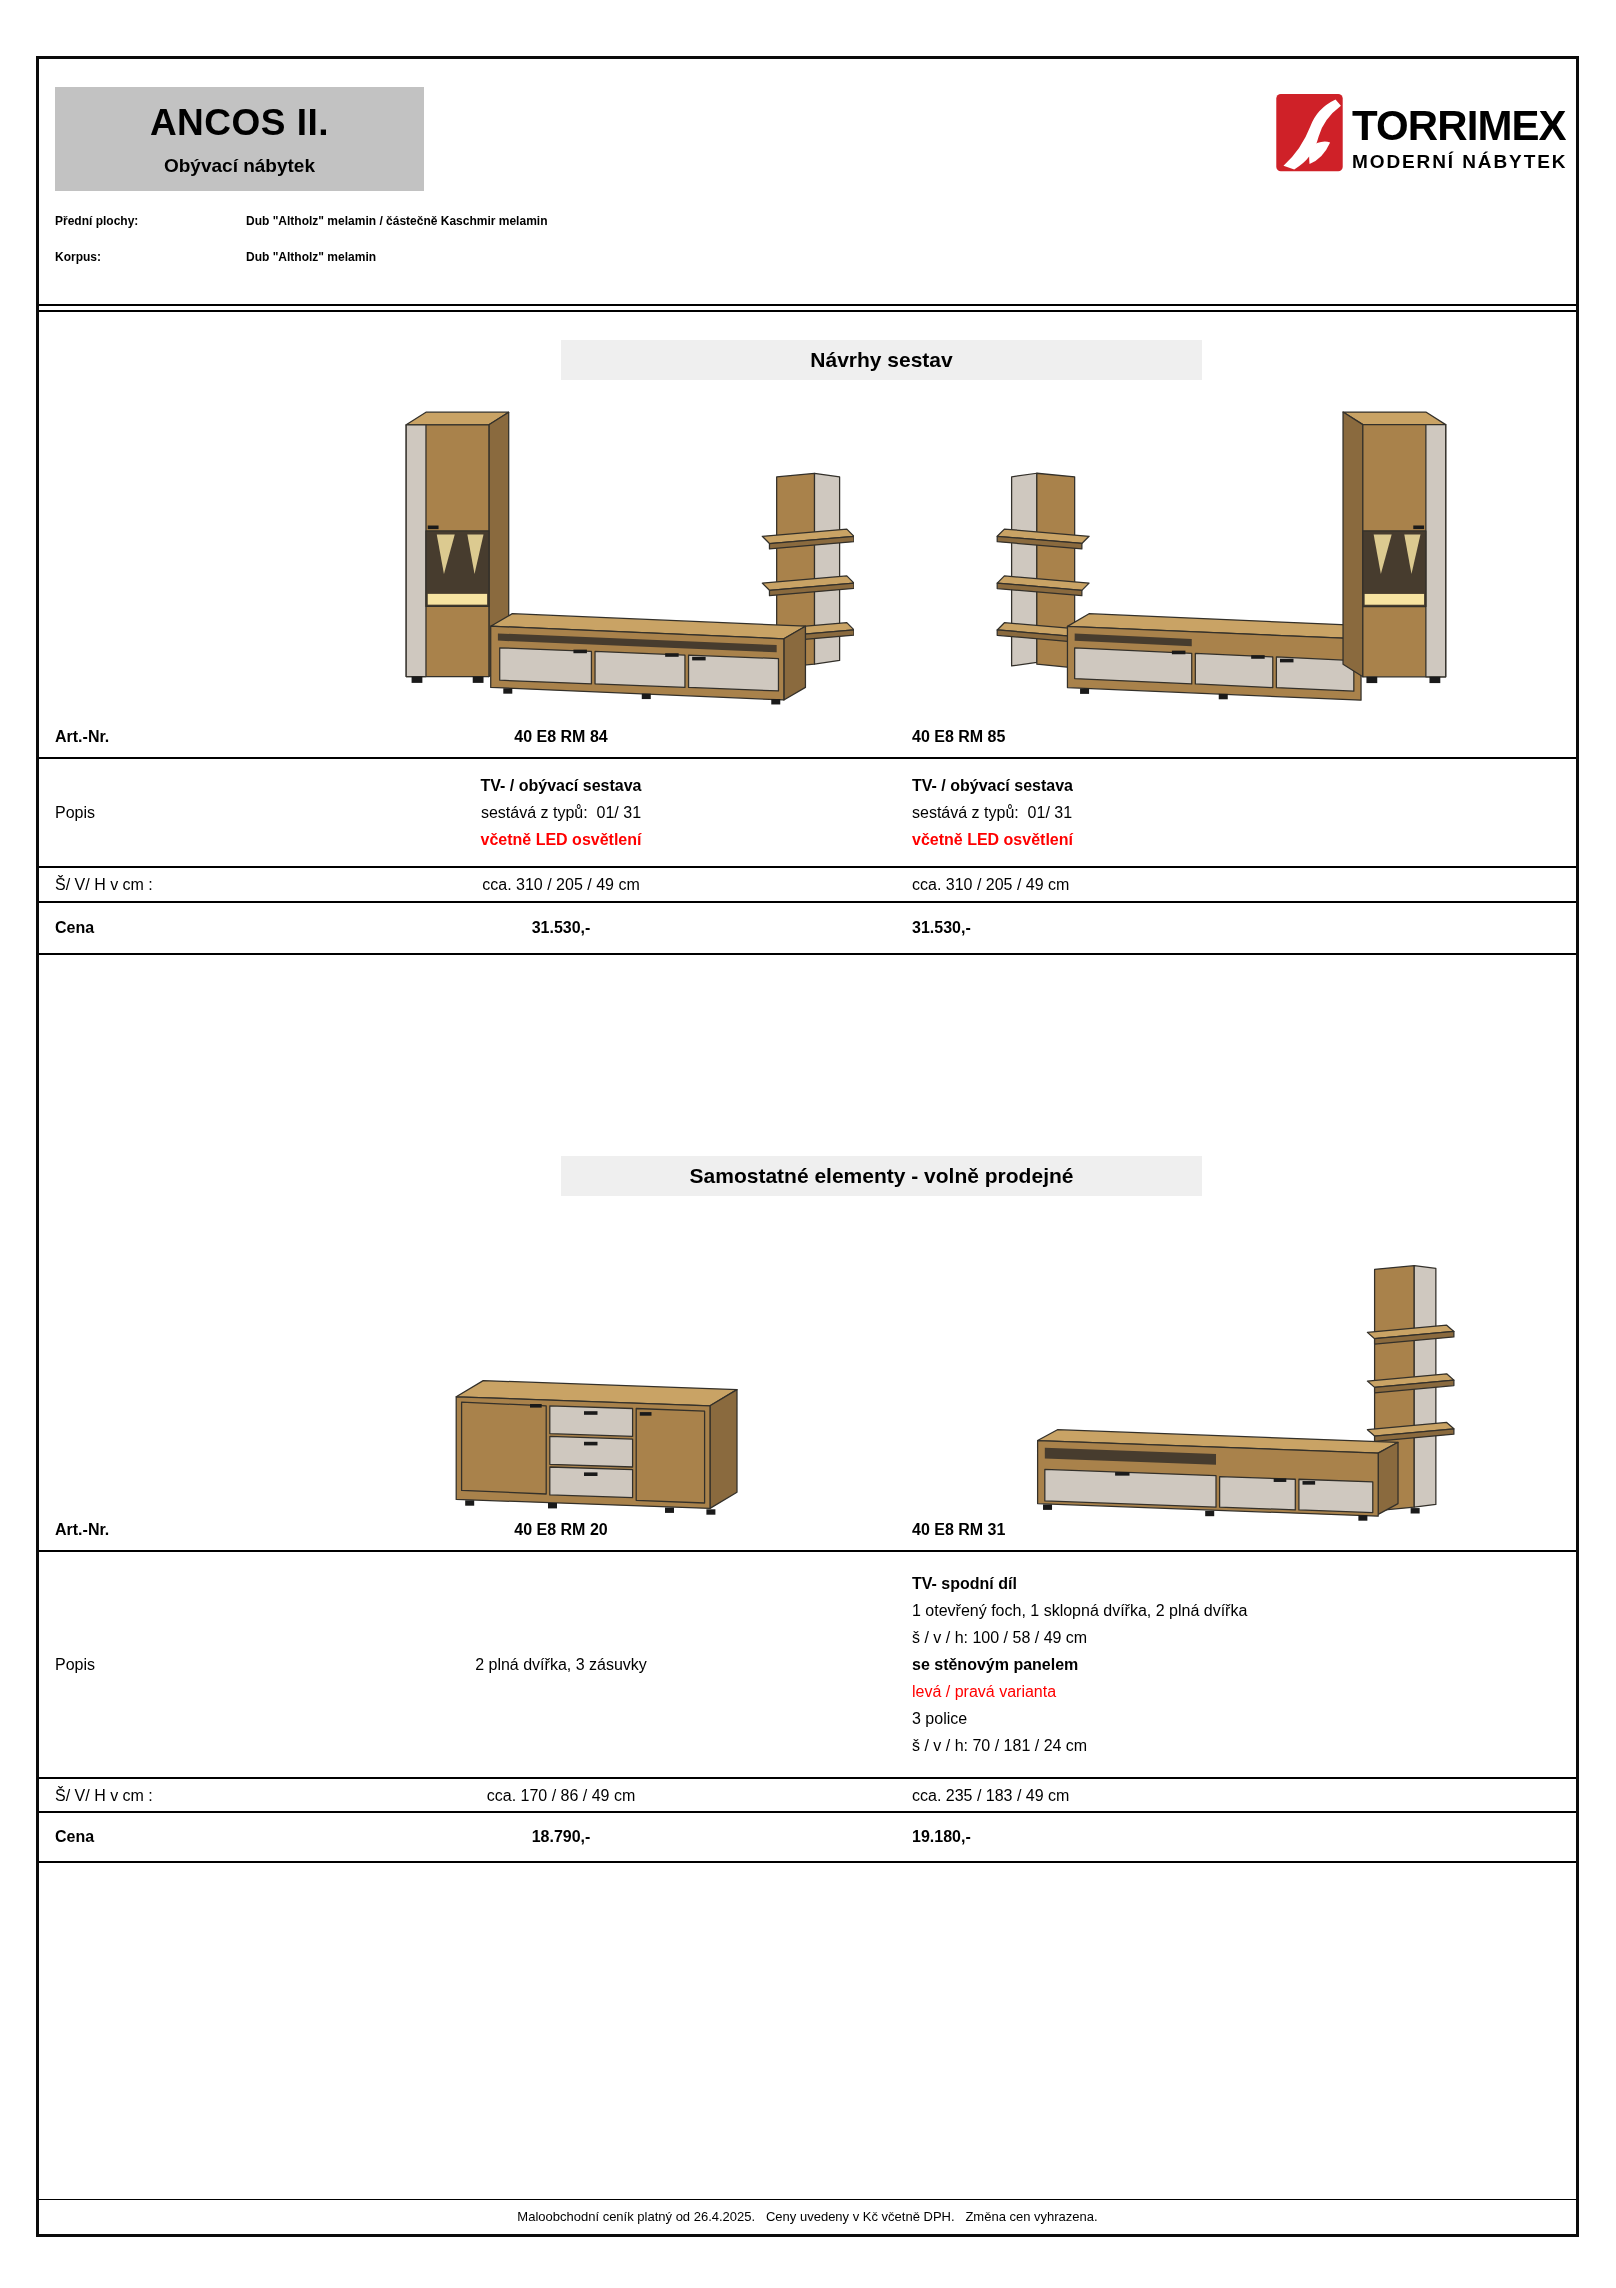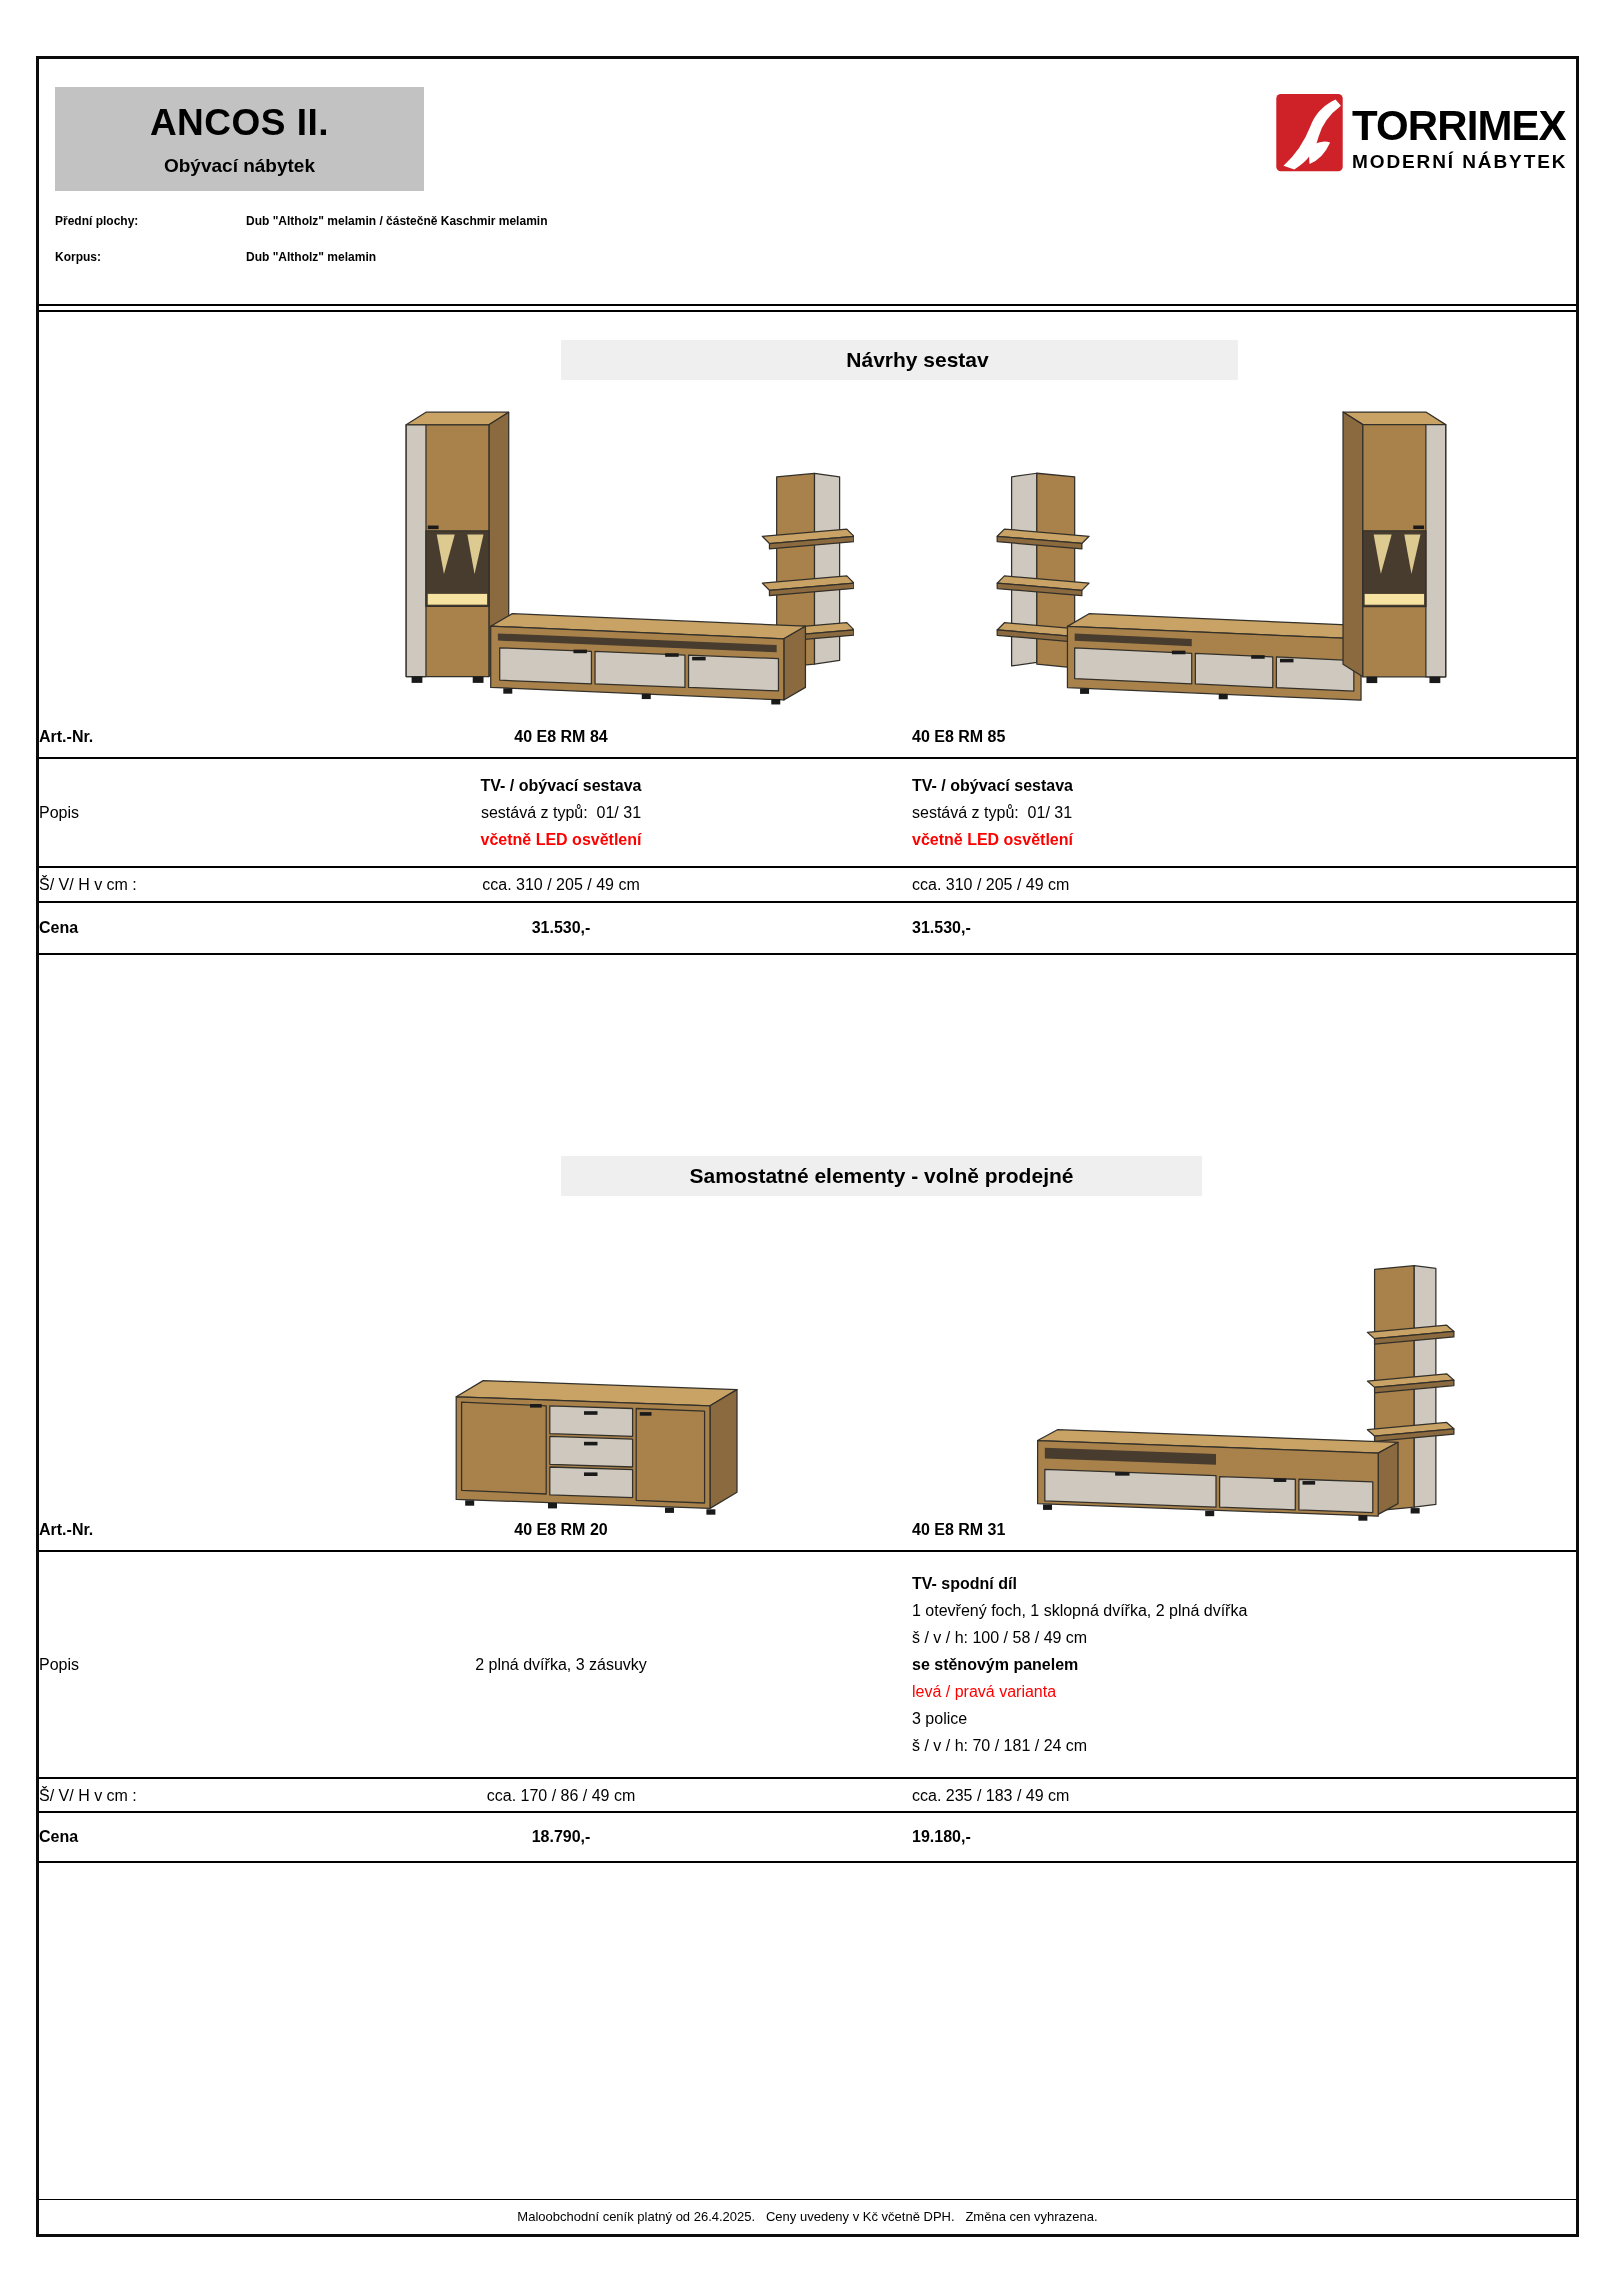--- a/index.html
+++ b/index.html
@@ -15,31 +15,31 @@
   .brand .btxt{display:flex;flex-direction:column;}
   .brand .bname{font-size:42px;font-weight:bold;letter-spacing:-0.9px;line-height:45px;}
   .brand .btag{font-size:19px;font-weight:bold;letter-spacing:1.9px;line-height:23.4px;margin-top:1.8px;}
   .materials{position:absolute;left:16px;top:144px;font-size:12px;font-weight:bold;}
   .materials .mrow{display:flex;line-height:36px;}
   .materials .mlabel{width:191px;}
   .divider{position:absolute;left:0;top:245px;width:1537px;height:3.6px;border-top:2.7px solid #000;border-bottom:2.7px solid #000;}
   
   .band{position:absolute;left:522px;width:641px;height:40px;background:var(--band-bg,#efefef);
     text-align:center;font-size:21px;font-weight:bold;line-height:40px;}
-  .band.s1{top:281px;padding-left:36px;}
+  .band.s1{top:281px;}
   .band.s2{top:1097px;}
   
   .illus{position:absolute;}
   .il1{left:351px;top:335px;width:464px;height:317px;}
   .il2{left:941px;top:335px;width:482px;height:317px;}
   .il3{left:401px;top:1280px;width:333px;height:184px;}
   .il4{left:986px;top:1185px;width:446px;height:284px;}
   
   .trow{position:absolute;left:0;width:1537px;display:flex;border-bottom:2.7px solid #000;font-size:16px;}
-  .cell-label{width:171px;padding-left:0;box-sizing:border-box;display:flex;align-items:center;}
+  .cell-label{width:171px;padding-left:16px;box-sizing:border-box;display:flex;align-items:center;}
   .cell-a{width:702px;text-align:center;}
   .cell-b{width:641px;text-align:left;}
   .bold{font-weight:bold;}
   .center-stack{display:flex;flex-direction:column;justify-content:center;height:100%;}
   .pline{white-space:pre;line-height:27px;}
   .red{color:var(--text-red,#ff0000);}
   
   .t1-art{top:657px;height:41px;line-height:41px;}
   .t1-popis{top:700px;height:107px;}
   .t1-svh{top:810px;height:31.5px;line-height:31.5px;}

